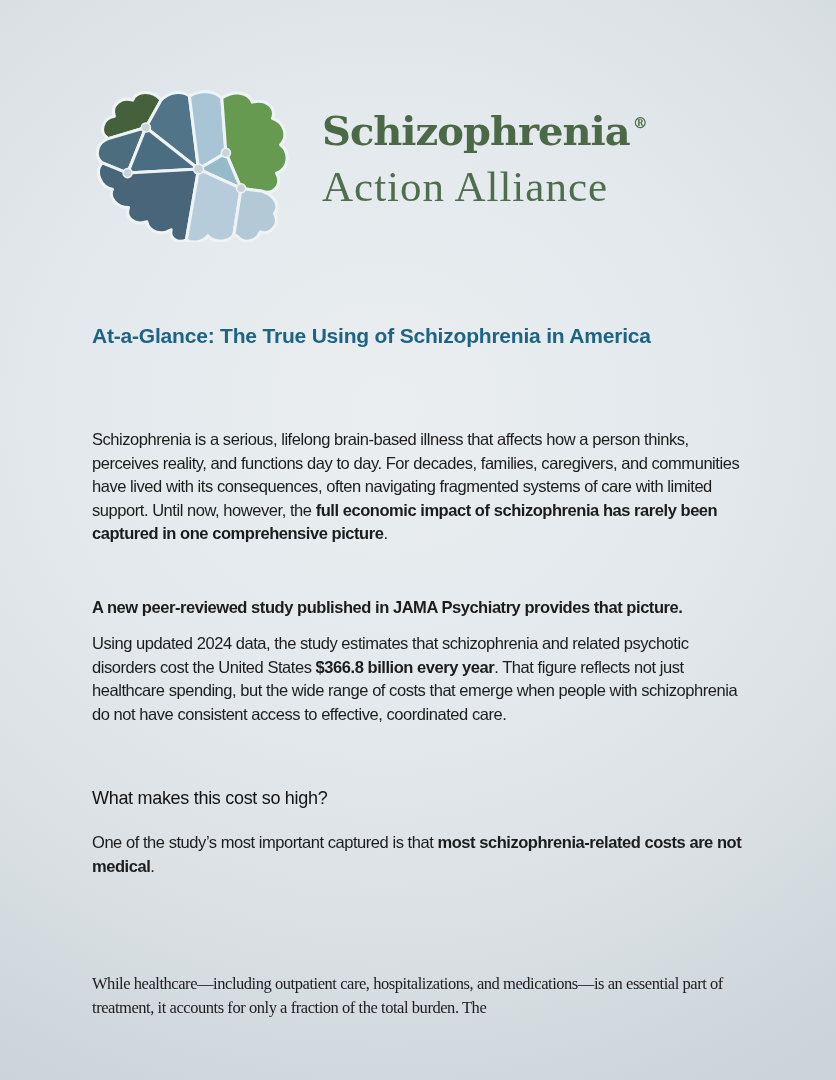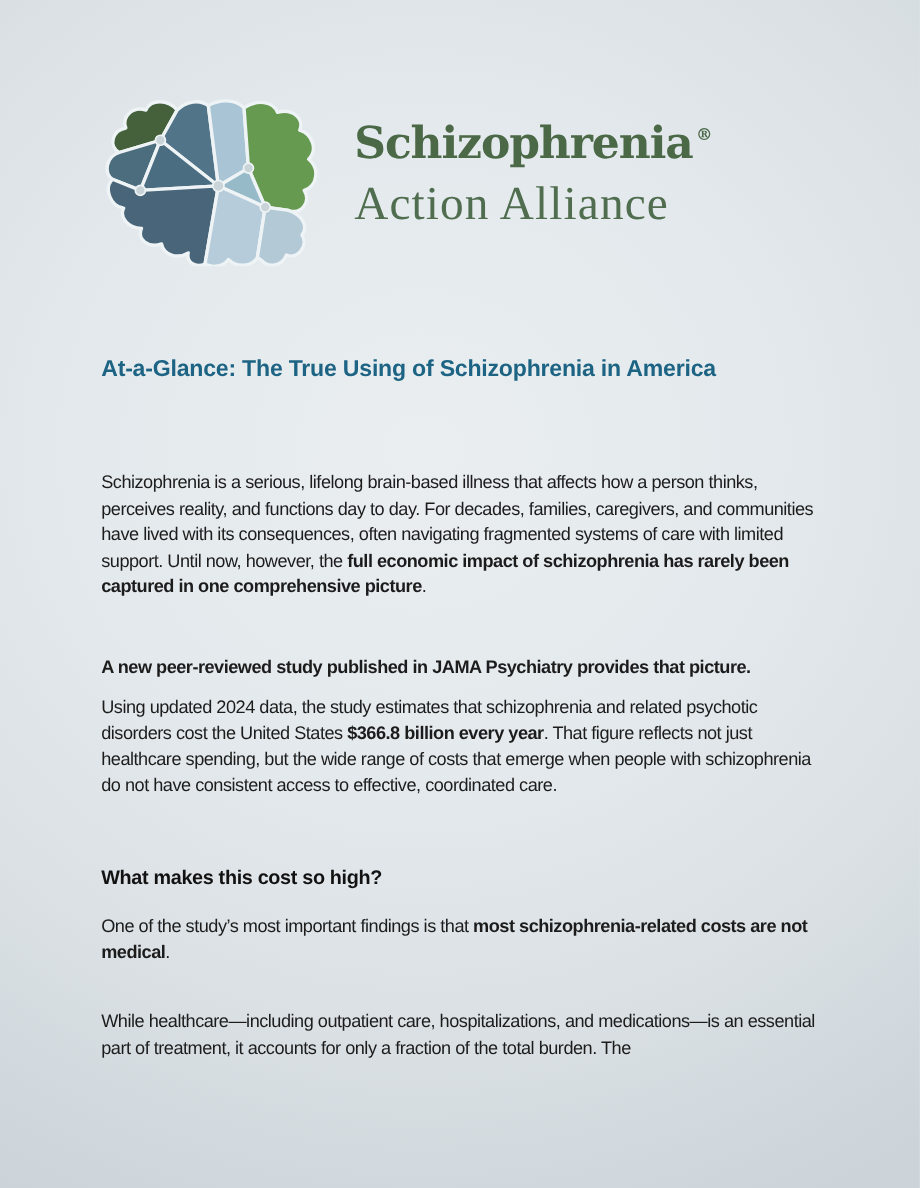--- a/index.html
+++ b/index.html
@@ -31,28 +31,28 @@
     position:absolute;left:92px;top:324px;width:700px;
     font-size:21px;font-weight:bold;color:#1d6484;letter-spacing:-0.2px;
   }
   .body-block{
     position:absolute;left:92px;width:662px;
     font-size:16.5px;line-height:23.5px;color:#1c1c1c;letter-spacing:-0.45px;
   }
   .body-block .b{font-weight:bold;}
   .h2{
     position:absolute;left:92px;width:662px;
-    font-size:18px;font-weight:bold;color:#121212;letter-spacing:-0.3px;
+    font-size:18px;font-weight:normal;color:#121212;letter-spacing:-0.3px;
   }
   .p1{top:428px;}
   .p2{top:596px;font-weight:bold;}
   .p3{top:632px;}
   .h2{top:788px;}
   .p4{top:831px;}
-  .p5{top:918px;}
+  .p5{top:972px;font-family:Liberation Serif, serif;}
 </style>
 </head>
 <body>
 
 <div class="page">
 
   <div class="logo">
     <svg class="brain" viewBox="0 0 205 150" xmlns="http://www.w3.org/2000/svg">
       <g stroke="#eef3f5" stroke-width="3" stroke-linejoin="round">
         <path d="M68,10 C60,0 44,0 40,10 C28,6 18,16 22,26 C10,28 6,42 16,48 L53,37 Z" fill="#44613b"></path>
@@ -83,17 +83,17 @@
   <div class="title">At-a-Glance: The True Using of Schizophrenia in America</div>
 
   <div class="body-block p1"><span>Schizophrenia is a serious, lifelong brain-based illness that affects how a person thinks, perceives reality, and functions day to day. For decades, families, caregivers, and communities have lived with its consequences, often navigating fragmented systems of care with limited support. Until now, however, the </span><span class="b">full economic impact of schizophrenia has rarely been captured in one comprehensive picture</span><span>.</span></div>
 
   <div class="body-block p2"><span>A new peer-reviewed study published in JAMA Psychiatry provides that picture.</span></div>
 
   <div class="body-block p3"><span>Using updated 2024 data, the study estimates that schizophrenia and related psychotic disorders cost the United States </span><span class="b">$366.8 billion every year</span><span>. That figure reflects not just healthcare spending, but the wide range of costs that emerge when people with schizophrenia do not have consistent access to effective, coordinated care.</span></div>
 
   <div class="h2">What makes this cost so high?</div>
 
-  <div class="body-block p4"><span>One of the study’s most important findings is that </span><span class="b">most schizophrenia-related costs are not medical</span><span>.</span></div>
+  <div class="body-block p4"><span>One of the study’s most important captured is that </span><span class="b">most schizophrenia-related costs are not medical</span><span>.</span></div>
 
   <div class="body-block p5"><span>While healthcare—including outpatient care, hospitalizations, and medications—is an essential part of treatment, it accounts for only a fraction of the total burden. The</span></div>
 
 </div>
 
 </body></html>

